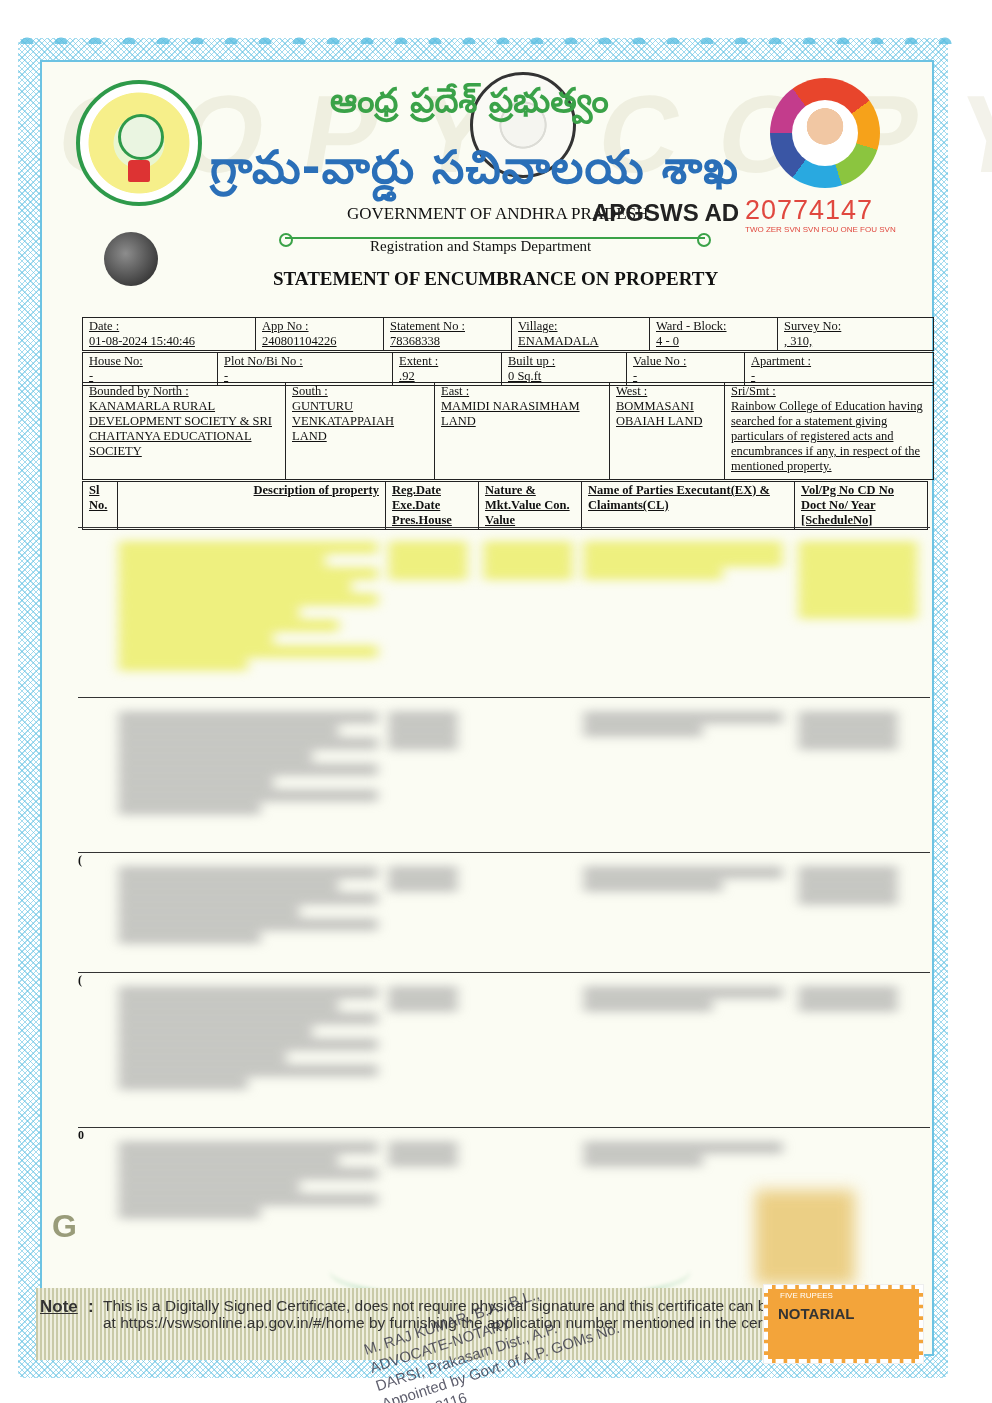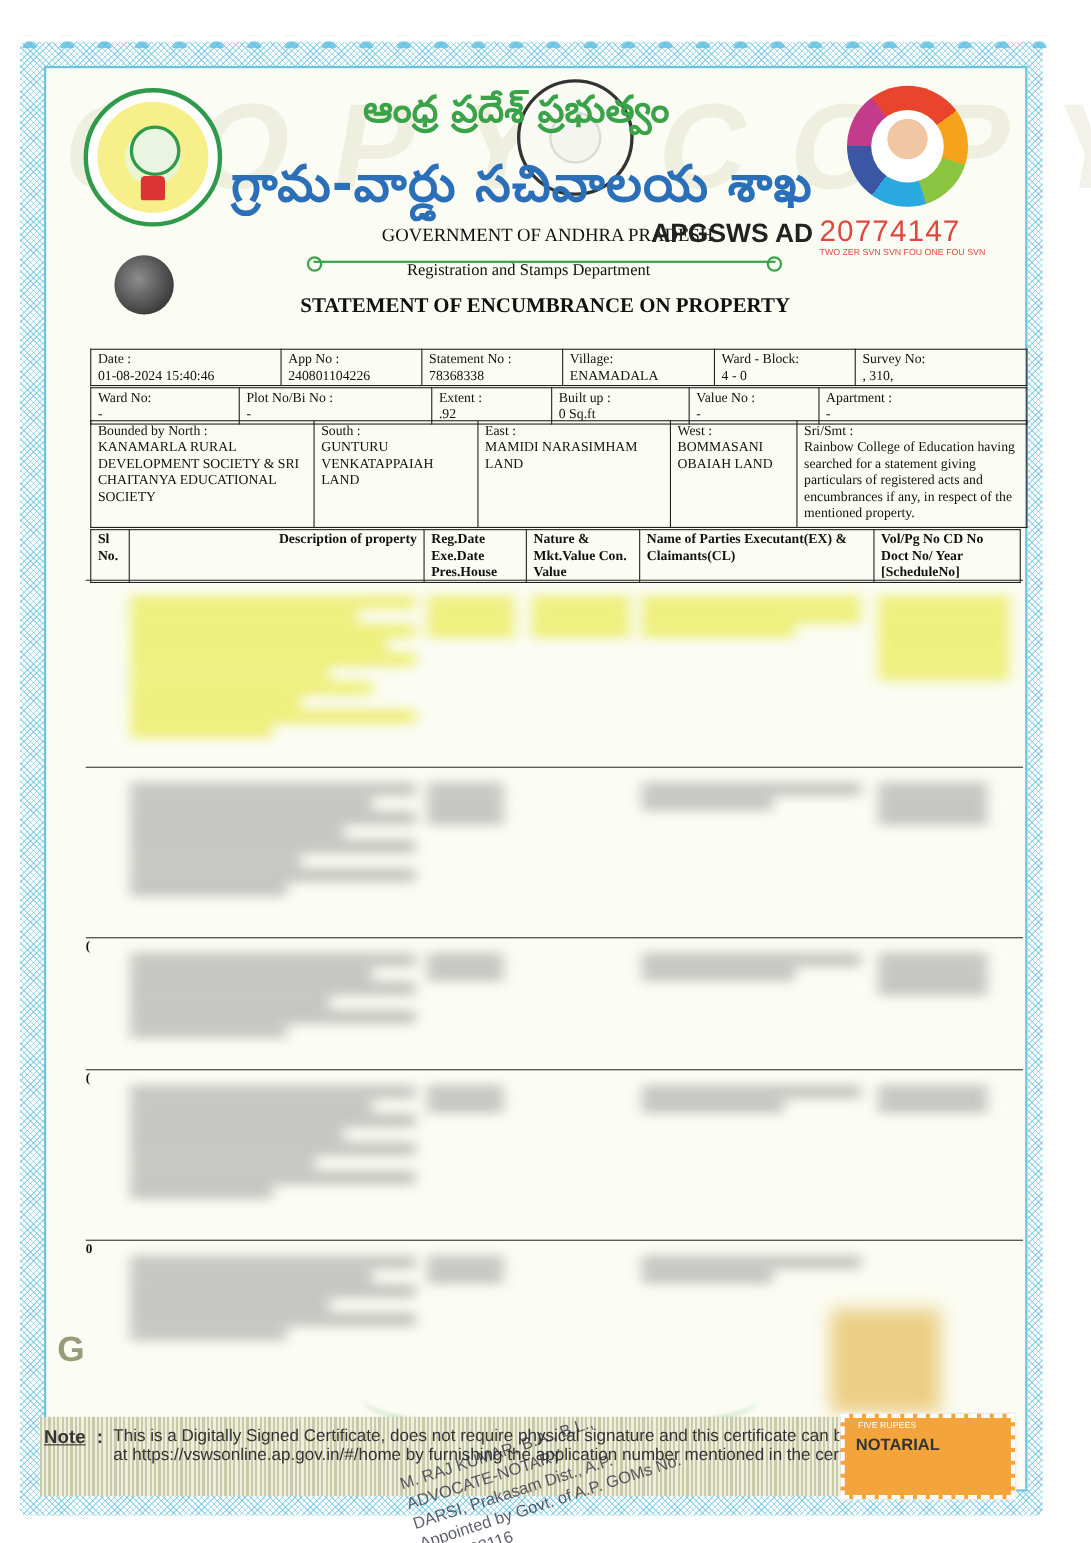--- a/index.html
+++ b/index.html
@@ -25,21 +25,21 @@
   .title-te2{position:absolute;left:210px;top:140px;font-size:46px;font-weight:bold;color:#2a6fb8;font-family:"DejaVu Sans",sans-serif;letter-spacing:1px;}
   .gov{position:absolute;left:347px;top:204px;font-size:17px;}
   .serial{position:absolute;left:592px;top:199px;font-family:"Liberation Sans",sans-serif;font-weight:bold;font-size:24px;color:#222;}
   .serialnum{position:absolute;left:745px;top:195px;font-family:"Liberation Sans",sans-serif;font-size:27px;color:#e0483f;letter-spacing:1px;}
   .serialwords{position:absolute;left:745px;top:225px;font-family:"Liberation Sans",sans-serif;font-size:8px;color:#e0483f;}
   .ornament{position:absolute;left:285px;top:237px;width:420px;height:2px;background:#3aa248;}
   .ornament::before,.ornament::after{content:"";position:absolute;top:-4px;width:10px;height:10px;border:2px solid #3aa248;border-radius:50%;}
   .ornament::before{left:-6px}.ornament::after{right:-6px}
   .dept{position:absolute;left:370px;top:238px;font-size:15px;}
   .statement{position:absolute;left:273px;top:268px;font-size:19px;font-weight:bold;}
-  table.info{position:absolute;border-collapse:collapse;font-size:12.5px;line-height:15px;}
+  table.info{position:absolute;border-collapse:collapse;font-size:12.5px;line-height:15px;text-decoration:underline;}
   table.info td{border:1px solid #222;vertical-align:top;padding:1px 6px;background:transparent;}
   .t1{left:82px;top:317px;width:852px;}
   .t2{left:82px;top:352px;width:852px;}
   .t3{left:82px;top:382px;width:852px;}
   .t4{left:82px;top:481px;width:846px;}
   .t4 td{font-weight:bold;text-align:left;height:44px;}
   .blurred{position:absolute;left:78px;top:527px;width:852px;height:760px;}
   .brow{position:absolute;left:0;width:100%;border-top:1px solid #333;}
   .bcell{position:absolute;filter:blur(6px);}
   .bline{height:7px;margin:6px 0;background:#9a9a9a;border-radius:3px;}
@@ -113,21 +113,21 @@
           <div>, 310,</div>
         </td>
   </tr>
 </tbody>
   </table>
 
 <table class="info t2">
   <tbody>
       <tr>
     <td style="width:122px">
-          <div>Ward No:</div>
+          <div>House No:</div>
           <div>-</div>
         </td>
     <td style="width:162px">
           <div>Plot No/Bi No :</div>
           <div>-</div>
         </td>
     <td style="width:96px">
           <div>Extent :</div>
           <div>.92</div>
         </td>

